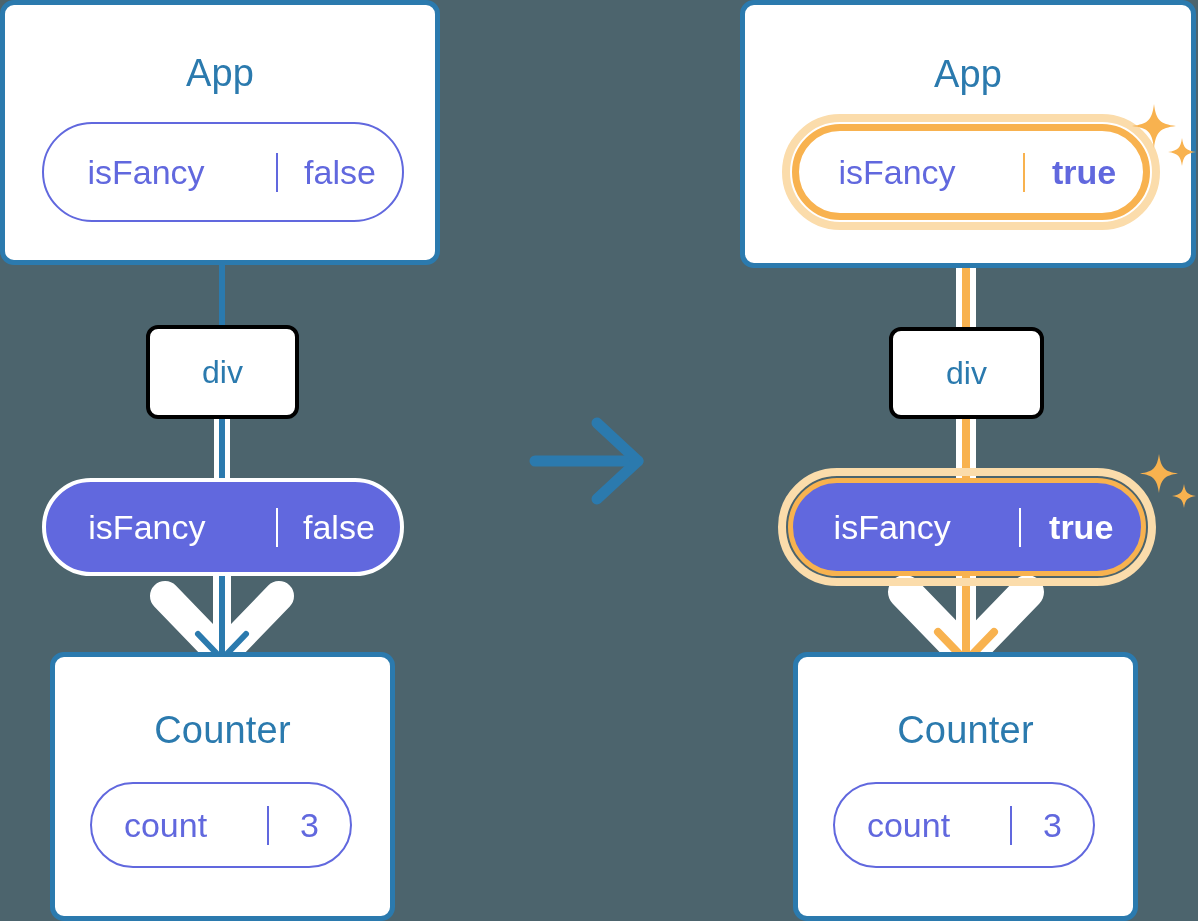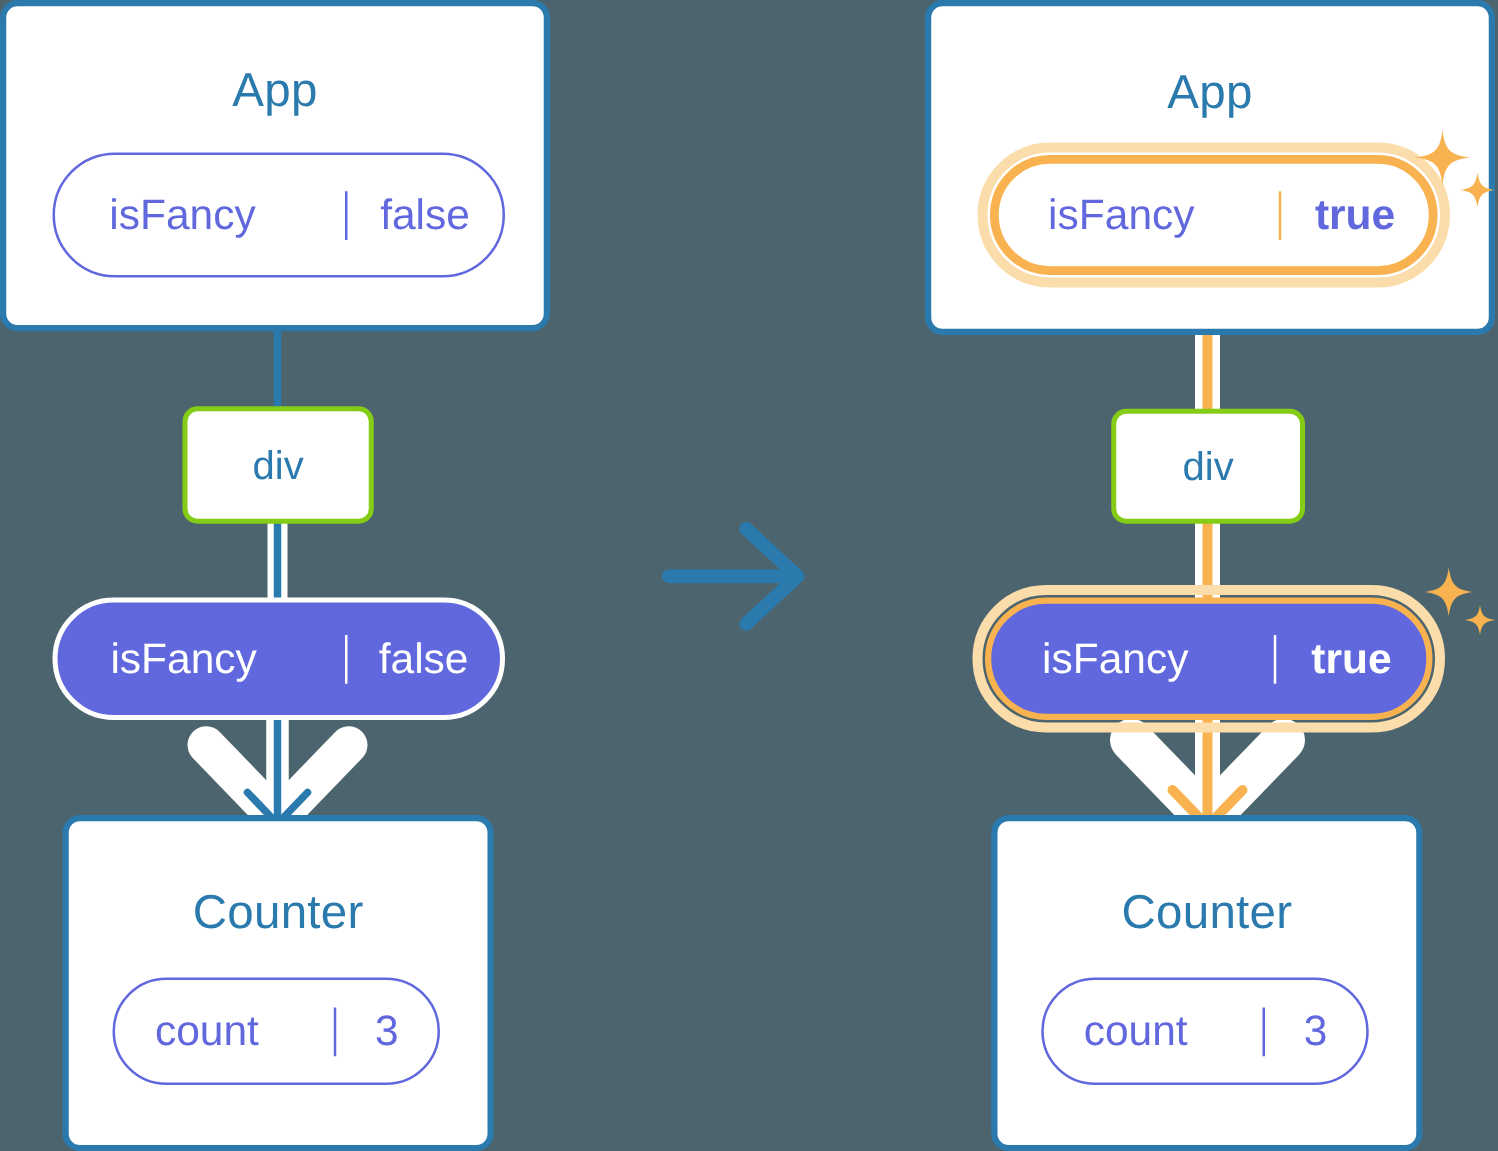--- a/index.html
+++ b/index.html
@@ -43,21 +43,21 @@
     right: 0;
     text-align: center;
     color: #2b7aae;
     font-size: 38px;
     font-weight: 400;
     letter-spacing: 0.2px;
   }
   .tag-box {
     position: absolute;
     background: #ffffff;
-    border: 4px solid #84cc16;
+    border: 4px solid #000000;
     border-radius: 12px;
     box-sizing: border-box;
     display: flex;
     align-items: center;
     justify-content: center;
     color: #2b7aae;
     font-size: 32px;
   }
 
   

